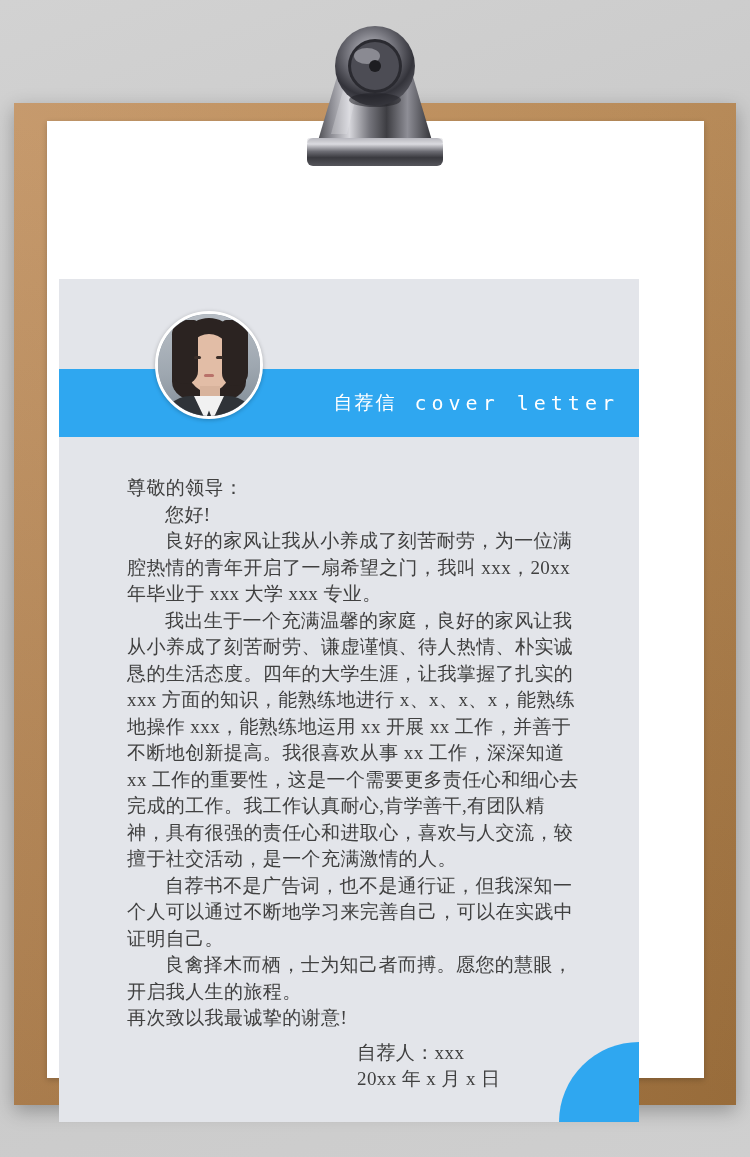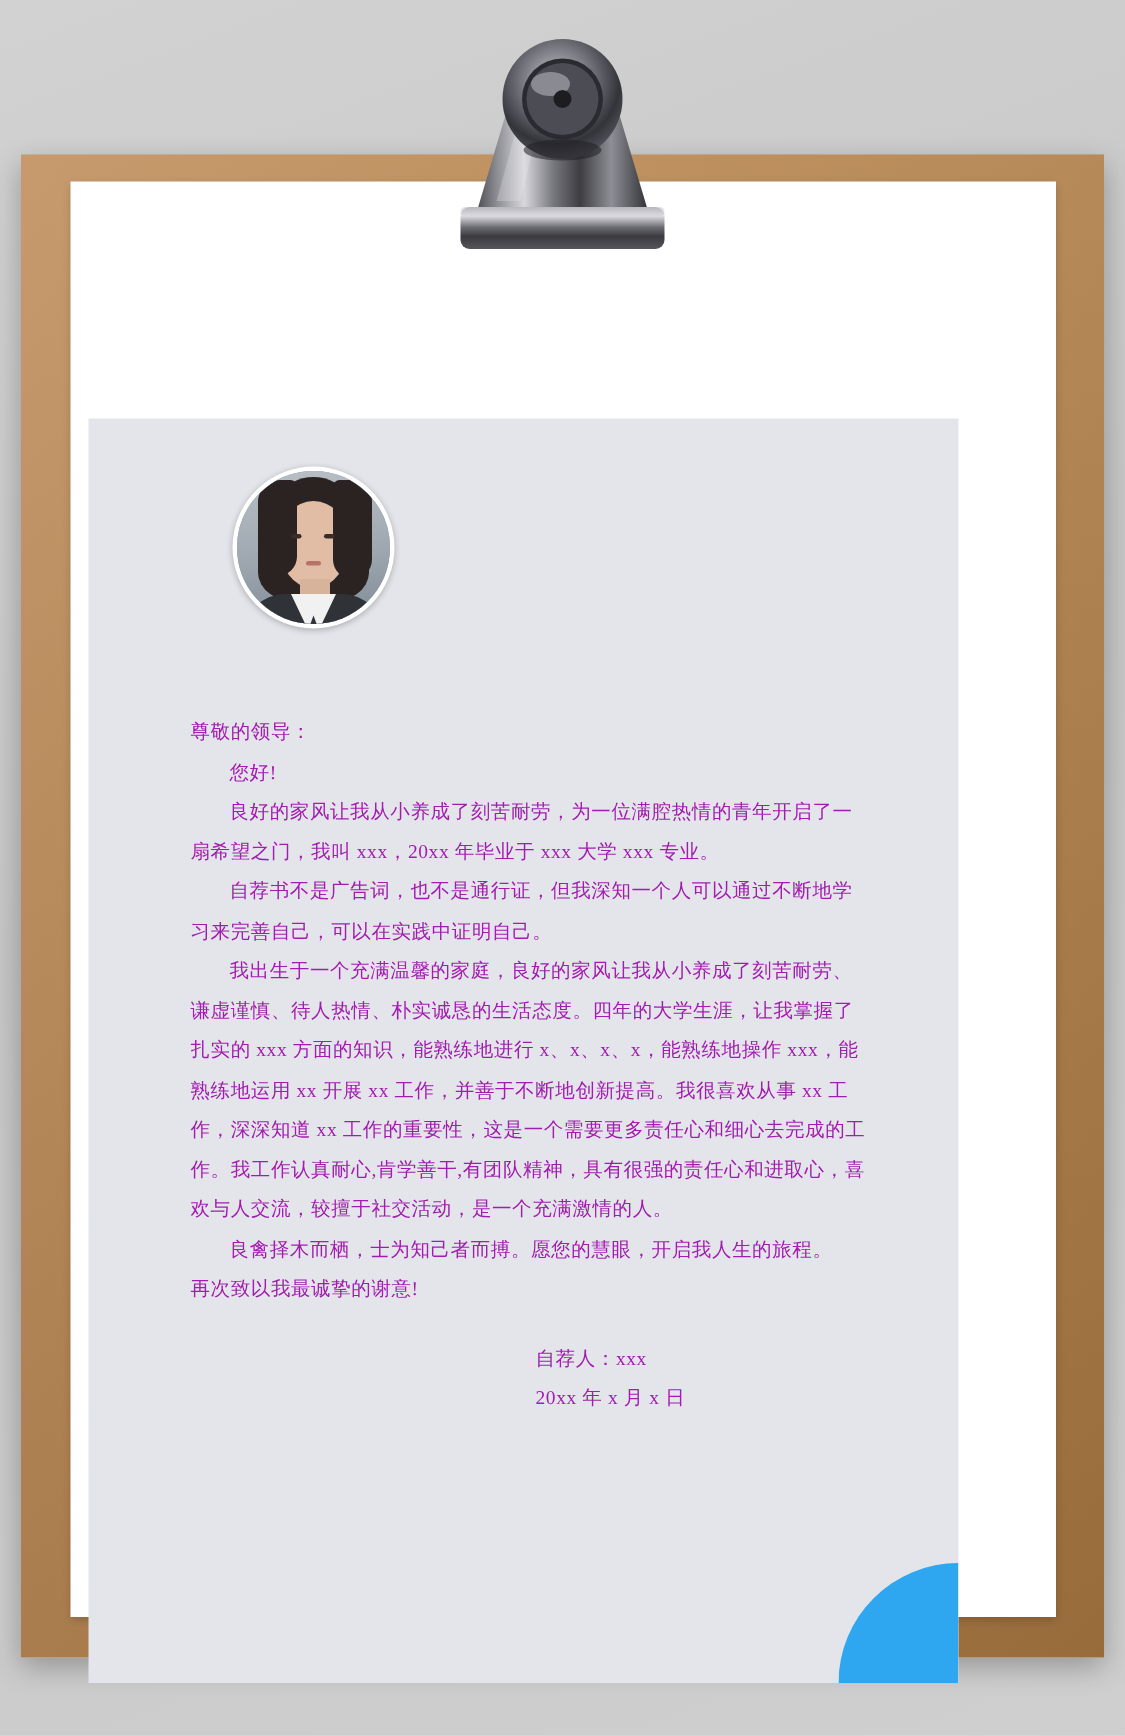--- a/index.html
+++ b/index.html
@@ -183,32 +183,32 @@
     background: #f1f1f1;
     clip-path: polygon(50% 0, 100% 0, 62% 100%, 50% 60%, 38% 100%, 0 0);
   }
 
   
   .letter {
     position: absolute;
     left: 68px;
     top: 196px;
     width: 452px;
-    color: #a21caf;
-    font-size: 13px;
+    color: #404040;
+    font-size: 19px;
     line-height: 26.5px;
     letter-spacing: 0.4px;
   }
   .letter p {
     margin: 0;
   }
   .indent { text-indent: 2em; }
   .blk { text-indent: 0; }
   .sign {
-    margin-top: 20px;
+    margin-top: 8px;
     padding-left: 230px;
   }
   .sign p { margin: 0; line-height: 26px; }
 
   
   .corner {
     position: absolute;
     right: 0;
     bottom: 0;
     width: 80px;
@@ -230,41 +230,47 @@
 
 <div class="stage">
 
   <div class="clipboard">
     <div class="clipboard-inner-shade"></div>
 
     <div class="sheet"></div>
 
     <div class="doc">
 
+      <div class="banner">
+        <div class="banner-title">
+          <span class="cn">自荐信</span>
+          <span class="en">cover letter</span>
+        </div>
+      </div>
 
       <div class="avatar">
         <div class="av-bg"></div>
         <div class="av-hair"></div>
         <div class="av-face"></div>
         <div class="av-hair-front-l"></div>
         <div class="av-hair-front-r"></div>
         <div class="av-eye l"></div>
         <div class="av-eye r"></div>
         <div class="av-mouth"></div>
         <div class="av-neck"></div>
         <div class="av-shoulders"></div>
         <div class="av-collar"></div>
       </div>
 
       <div class="letter">
         <p class="blk">尊敬的领导：</p>
         <p class="indent">您好!</p>
         <p class="indent">良好的家风让我从小养成了刻苦耐劳，为一位满腔热情的青年开启了一扇希望之门，我叫 xxx，20xx 年毕业于 xxx 大学 xxx 专业。</p>
+        <p class="indent">我出生于一个充满温馨的家庭，良好的家风让我从小养成了刻苦耐劳、谦虚谨慎、待人热情、朴实诚恳的生活态度。四年的大学生涯，让我掌握了扎实的 xxx 方面的知识，能熟练地进行 x、x、x、x，能熟练地操作 xxx，能熟练地运用 xx 开展 xx 工作，并善于不断地创新提高。我很喜欢从事 xx 工作，深深知道 xx 工作的重要性，这是一个需要更多责任心和细心去完成的工作。我工作认真耐心,肯学善干,有团队精神，具有很强的责任心和进取心，喜欢与人交流，较擅于社交活动，是一个充满激情的人。</p>
         <p class="indent">自荐书不是广告词，也不是通行证，但我深知一个人可以通过不断地学习来完善自己，可以在实践中证明自己。</p>
-        <p class="indent">我出生于一个充满温馨的家庭，良好的家风让我从小养成了刻苦耐劳、谦虚谨慎、待人热情、朴实诚恳的生活态度。四年的大学生涯，让我掌握了扎实的 xxx 方面的知识，能熟练地进行 x、x、x、x，能熟练地操作 xxx，能熟练地运用 xx 开展 xx 工作，并善于不断地创新提高。我很喜欢从事 xx 工作，深深知道 xx 工作的重要性，这是一个需要更多责任心和细心去完成的工作。我工作认真耐心,肯学善干,有团队精神，具有很强的责任心和进取心，喜欢与人交流，较擅于社交活动，是一个充满激情的人。</p>
         <p class="indent">良禽择木而栖，士为知己者而搏。愿您的慧眼，开启我人生的旅程。</p>
         <p class="blk">再次致以我最诚挚的谢意!</p>
 
         <div class="sign">
           <p>自荐人：xxx</p>
           <p>20xx 年 x 月 x 日</p>
         </div>
       </div>
 
       <div class="corner-mask">

